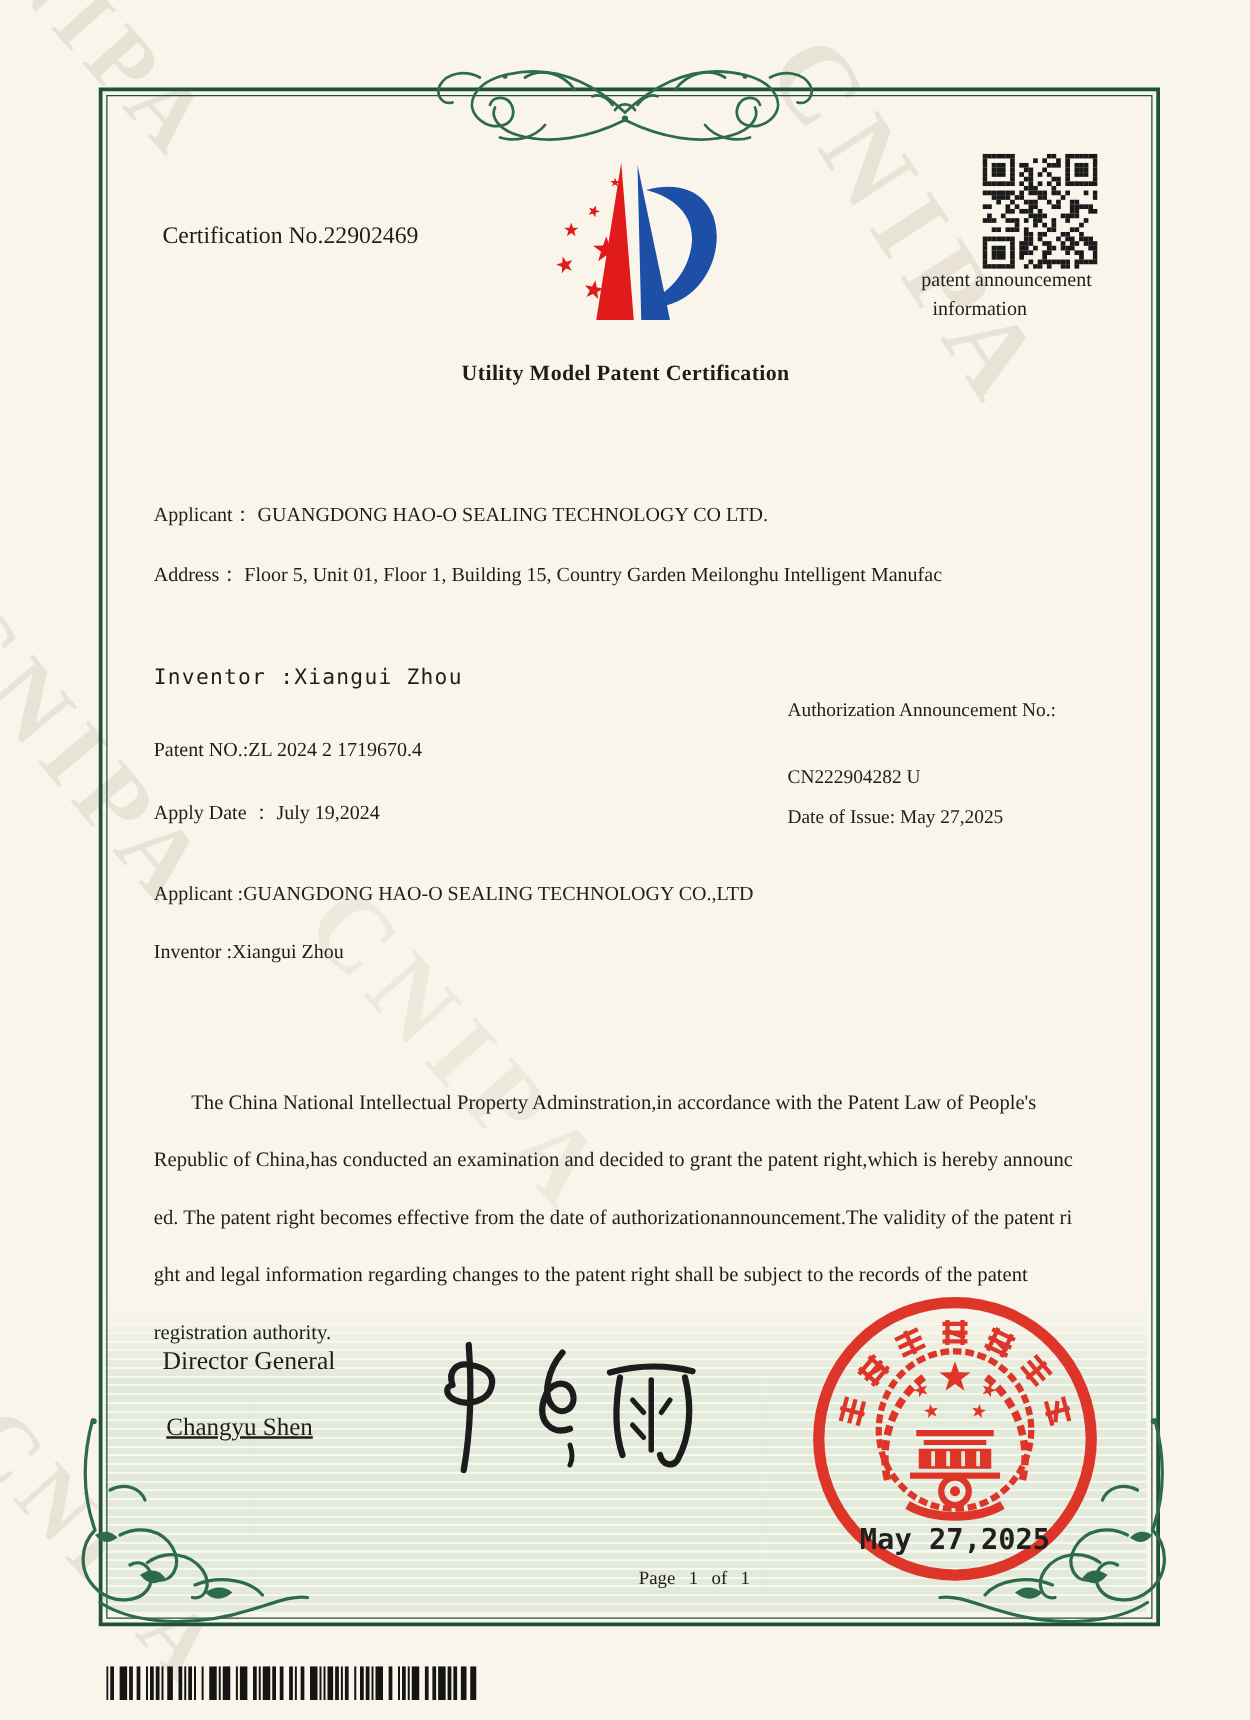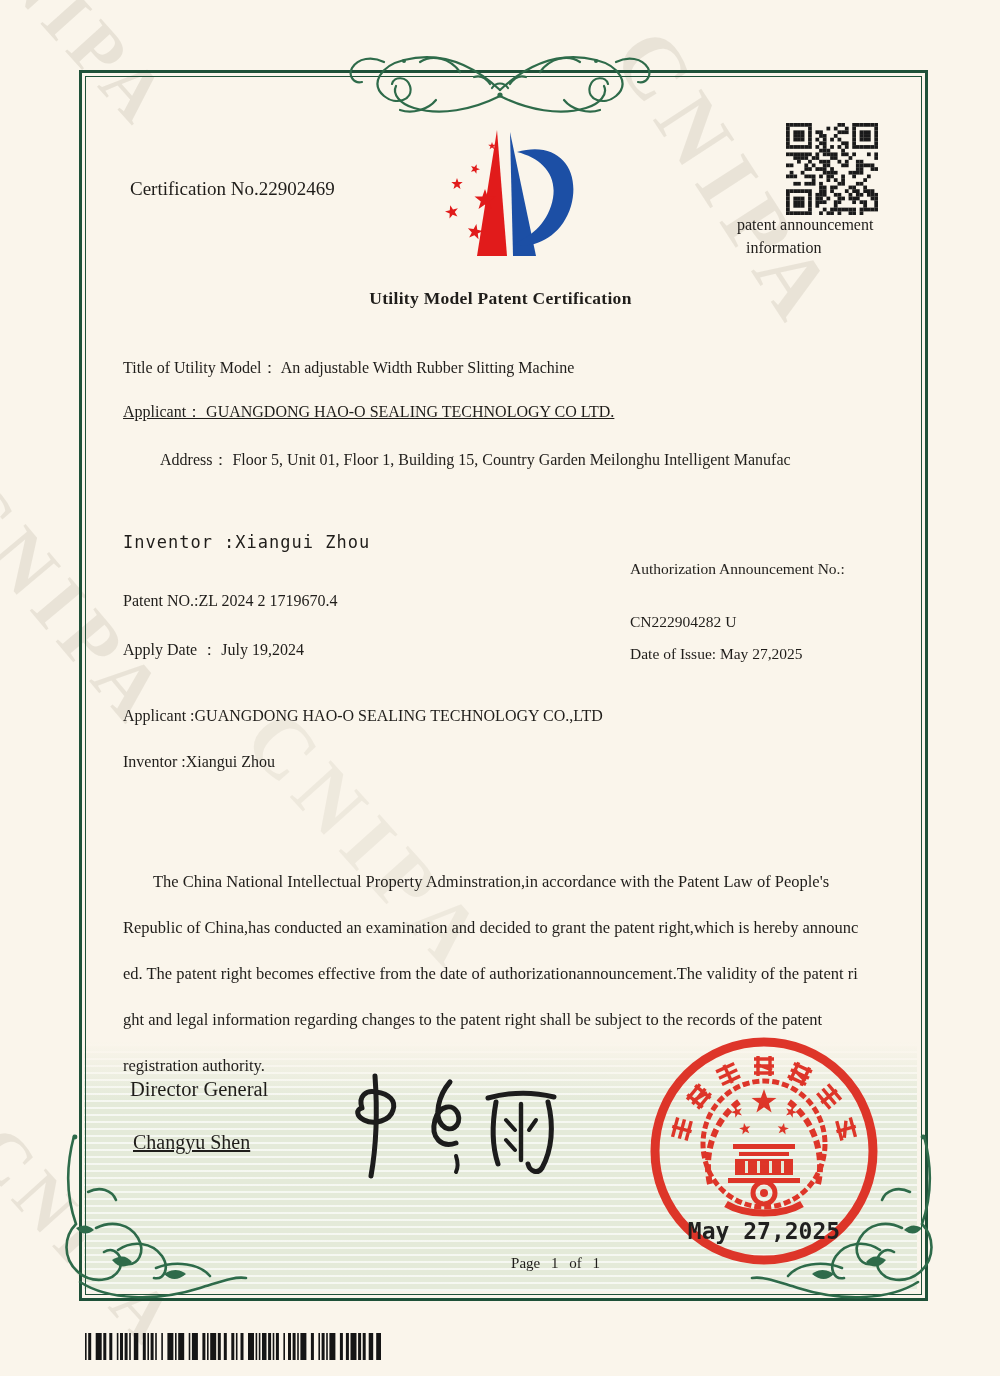--- a/index.html
+++ b/index.html
@@ -445,23 +445,22 @@
       <rect x="18" y="24" width="1.02" height="1.02" fill="#1a1a1a"></rect>
       <rect x="20" y="24" width="1.02" height="1.02" fill="#1a1a1a"></rect>
     </svg>
   <div class="abs qrcap">
     <div>patent announcement</div>
     <div class="l2">information</div>
   </div>
 
   <div class="abs doc-title">Utility Model Patent Certification</div>
 
-  <div class="abs fline" style="top:358px;">Title of Utility Model：  An adjustable Width Rubber Slitting Machine</div>
-  <div class="abs fline" style="top:402px;text-decoration:underline;">Applicant：  GUANGDONG HAO-O SEALING TECHNOLOGY CO LTD.</div>
-  <div class="abs fline" style="top:450px;margin-left:37px;">Address：  Floor 5, Unit 01, Floor 1, Building 15, Country Garden Meilonghu Intelligent Manufac</div>
+  <div class="abs fline" style="top:402px;">Applicant：  GUANGDONG HAO-O SEALING TECHNOLOGY CO LTD.</div>
+  <div class="abs fline" style="top:450px;">Address：  Floor 5, Unit 01, Floor 1, Building 15, Country Garden Meilonghu Intelligent Manufac</div>
   <div class="abs fline mono" style="top:532px;">Inventor :Xiangui Zhou</div>
   <div class="abs fline" style="top:592px;">Patent NO.:ZL 2024 2 1719670.4</div>
   <div class="abs fline" style="top:640px;">Apply Date ：  July 19,2024</div>
   <div class="abs rline" style="top:560px;">Authorization Announcement No.:</div>
   <div class="abs rline" style="top:613px;">CN222904282 U</div>
   <div class="abs rline" style="top:645px;">Date of Issue:  May 27,2025</div>
   <div class="abs fline" style="top:707px;">Applicant :GUANGDONG HAO-O SEALING TECHNOLOGY CO.,LTD</div>
   <div class="abs fline" style="top:753px;">Inventor :Xiangui Zhou</div>
 
   <div class="abs body-wrap" id="body-wrap">

